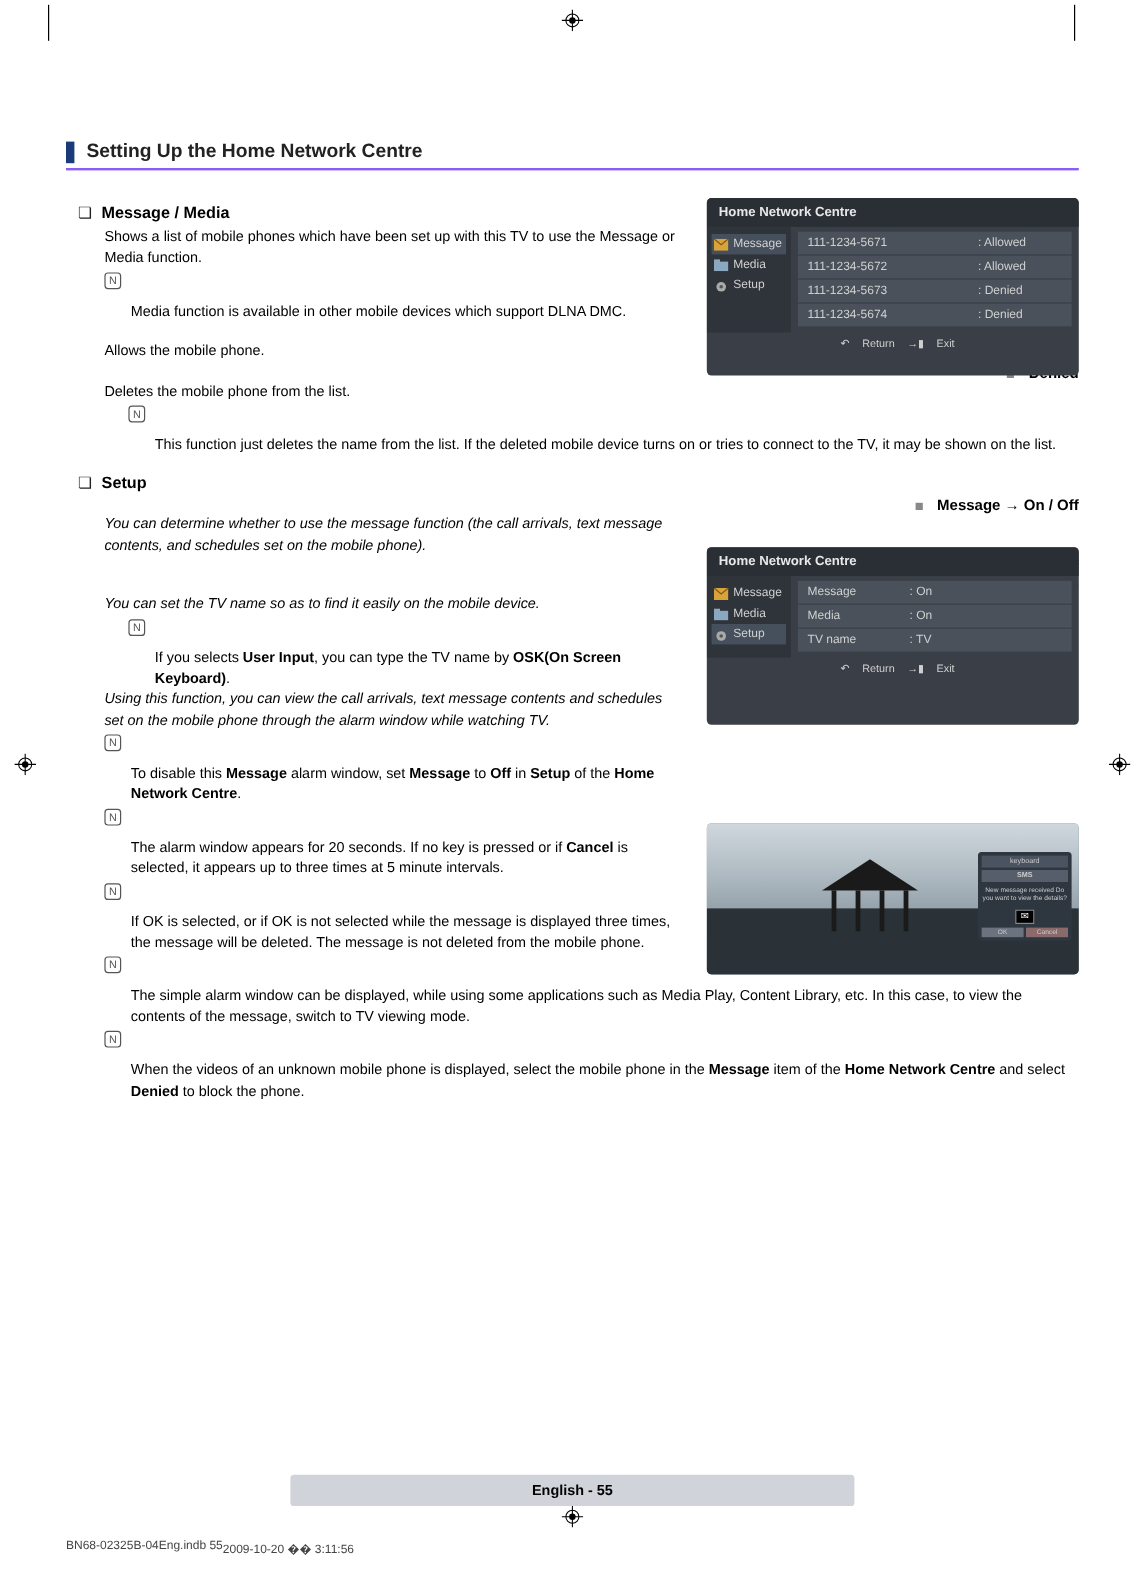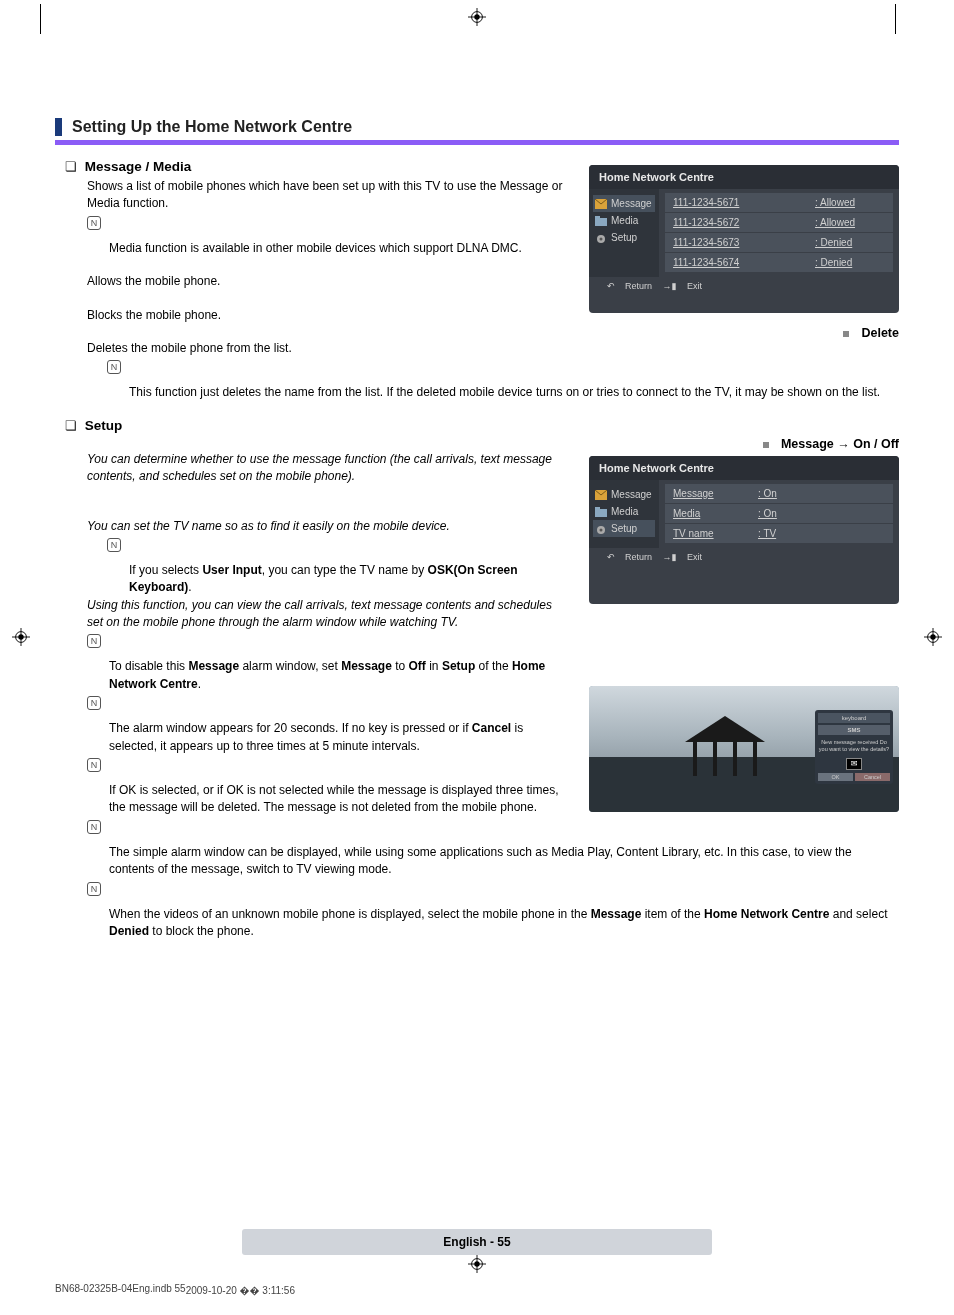--- a/index.html
+++ b/index.html
@@ -32,23 +32,23 @@
   }
   .side-reg.left { left: 12px; }
   .side-reg.right { right: 12px; }
   .vline-top { position: absolute; left: 40px; top: 4px; width: 1px; height: 30px; background: #000; }
   .vline-top2 { position: absolute; right: 58px; top: 4px; width: 1px; height: 30px; background: #000; }
 
   .content { padding-top: 90px; }
 
   .section-heading {
     display: flex;
-    border-bottom: 5px solid #8b5cf6;
+    border-bottom: 2px solid #8b5cf6;
     padding-bottom: 4px;
-    margin-bottom: 14px;
+    margin-bottom: 28px;
     margin-top: 18px;
   }
   .heading-bar {
     width: 7px;
     height: 18px;
     background: #1a3a7a;
     margin-right: 10px;
   }
   .heading-text {
     font-size: 16px;
@@ -155,34 +155,33 @@
   }
   .osd-side-item.active { background: #46505c; }
   .osd-side-icon {
     width: 12px; height: 10px;
     margin-right: 4px;
     display: inline-block;
   }
   .osd-main {
     flex: 1;
     padding: 4px 6px;
-    text-decoration: underline;
   }
   .osd-row {
     display: flex;
     padding: 4px 8px;
     margin-bottom: 1px;
     background: #4a515b;
     font-size: 10px;
     justify-content: space-between;
   }
   .osd-row .c1 { flex: 0 0 110px; }
   .osd-row .c2 { flex: 0 0 70px; }
   .osd-footer {
-    text-align: left;
+    text-align: center;
     padding: 4px 10px;
     font-size: 9px;
   }
   .osd-footer span { margin-left: 8px; }
 
   .pairing-row {
     display: flex;
     padding: 4px 8px;
     margin-bottom: 1px;
     background: #4a515b;
@@ -311,26 +310,21 @@
     <div class="item-row">
       <div class="item-bullet"></div>
       <div class="item-title">Allowed</div>
     </div>
     <div class="item-body">Allows the mobile phone.</div>
 
     <div class="item-row">
       <div class="item-bullet"></div>
       <div class="item-title">Denied</div>
     </div>
-    <div class="item-body">Blocks the mobile phone.</div>
-
-    <div class="item-row">
-      <div class="item-bullet"></div>
-      <div class="item-title">Delete</div>
-    </div>
+
     <div class="item-body">Deletes the mobile phone from the list.</div>
     <div class="note-row indented full">
       <div class="n-icon">N</div>
       <div class="note-text">This function just deletes the name from the list. If the deleted mobile device turns on or tries to connect to the TV, it may be shown on the list.</div>
     </div>
 
     <div class="sub-q" style="margin-top:16px;">
       <span class="q-icon">❏</span>
       <span class="sub-q-text">Setup</span>
     </div>

